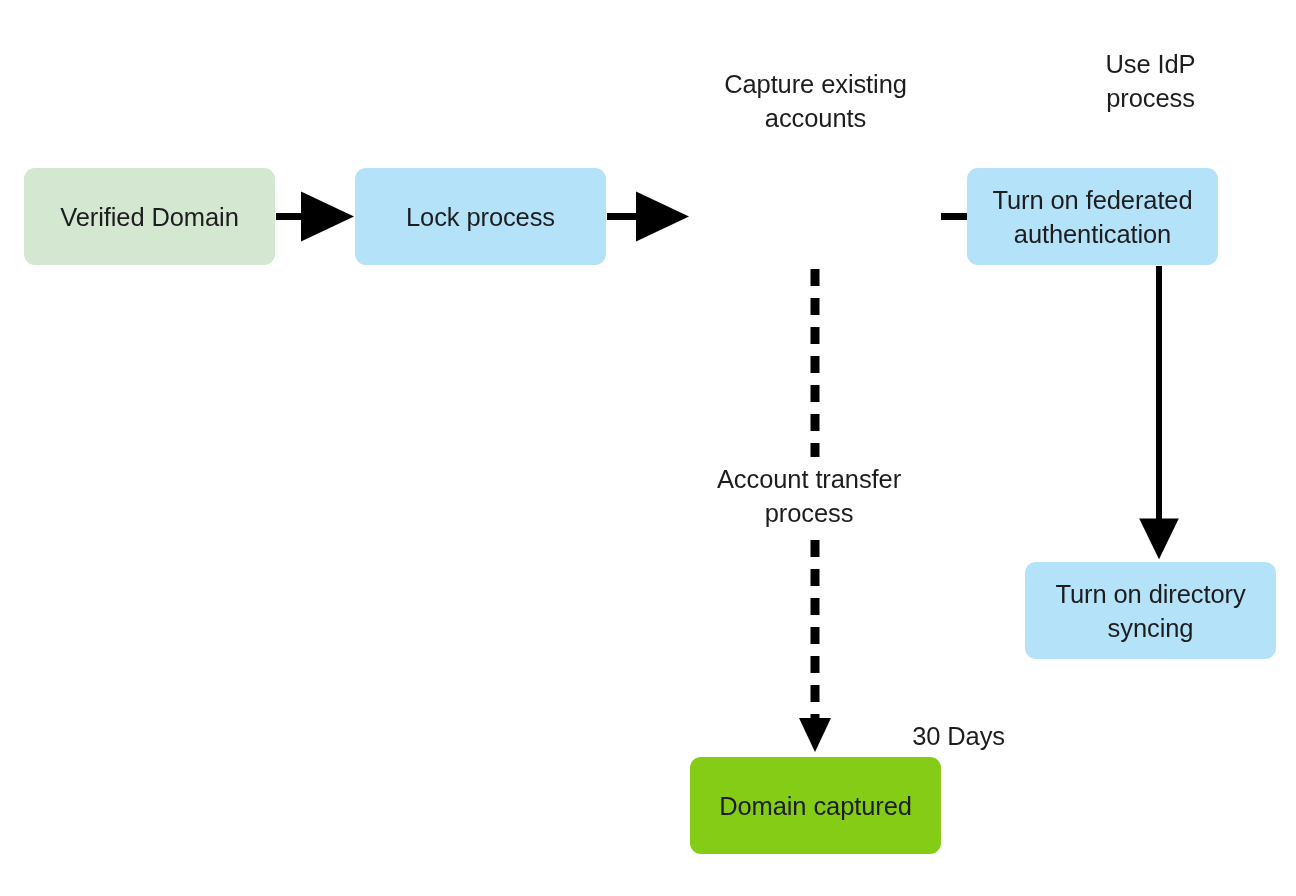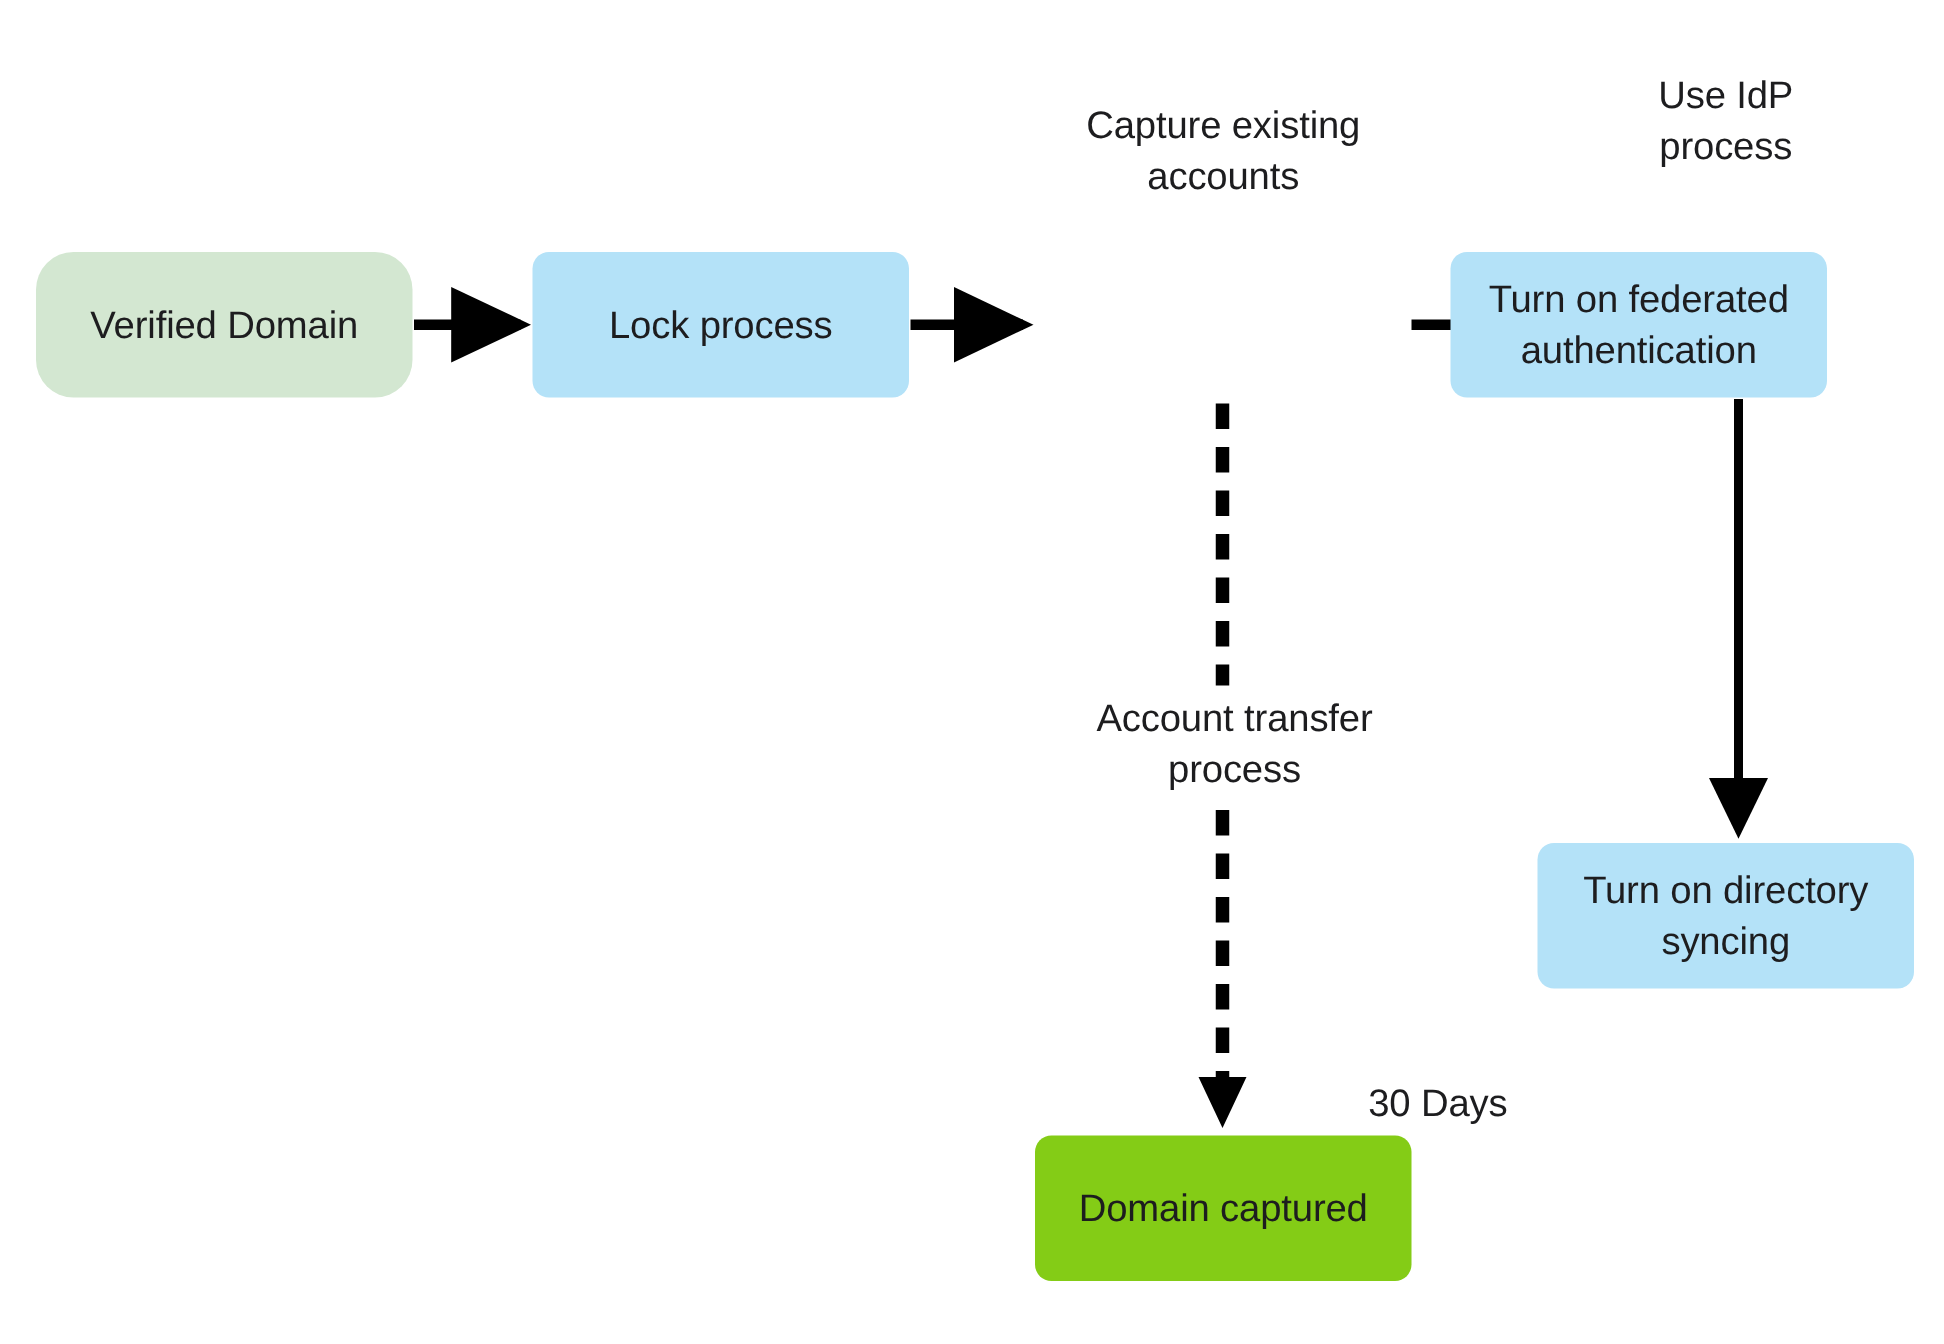--- a/index.html
+++ b/index.html
@@ -87,31 +87,31 @@
     <path d="M799,718 L831,718 L815,752 z" fill="#000000"></path>
   </svg>
 
 
   <div class="caption" style="left:690px; top:47px; width:251px;margin-top:20px;">Capture existing
 accounts</div>
 
   <div class="caption" style="left:1025px; top:47px; width:251px;">Use IdP
 process</div>
 
-  <div class="node" style="left:24px; top:168px; width:251px; height:97px; background:#d3e7d1;border-radius:25px;">Verified Domain</div>
+  <div class="node" style="left:24px; top:168px; width:251px; height:97px; background:#d3e7d1;">Verified Domain</div>
 
   <div class="node" style="left:355px; top:168px; width:251px; height:97px; background:#b4e2f8;">Lock process</div>
 
 
   <div class="node" style="left:967px; top:168px; width:251px; height:97px; background:#b4e2f8; white-space:pre-line;">Turn on federated
 authentication</div>
 
   <div class="node" style="left:1025px; top:562px; width:251px; height:97px; background:#b4e2f8; white-space:pre-line;">Turn on directory
 syncing</div>
 
   <div class="node" style="left:690px; top:757px; width:251px; height:97px; background:#84cc16;">Domain captured</div>
 
-  <div class="edge-label" style="left:673px; top:462px; width:300px;">Account transfer
+  <div class="edge-label" style="left:659px; top:462px; width:300px;">Account transfer
 process</div>
 
   <div class="edge-label" style="left:845px; top:719px; width:160px; text-align:right;">30 Days</div>
 
 </div>
 
 </body></html>

